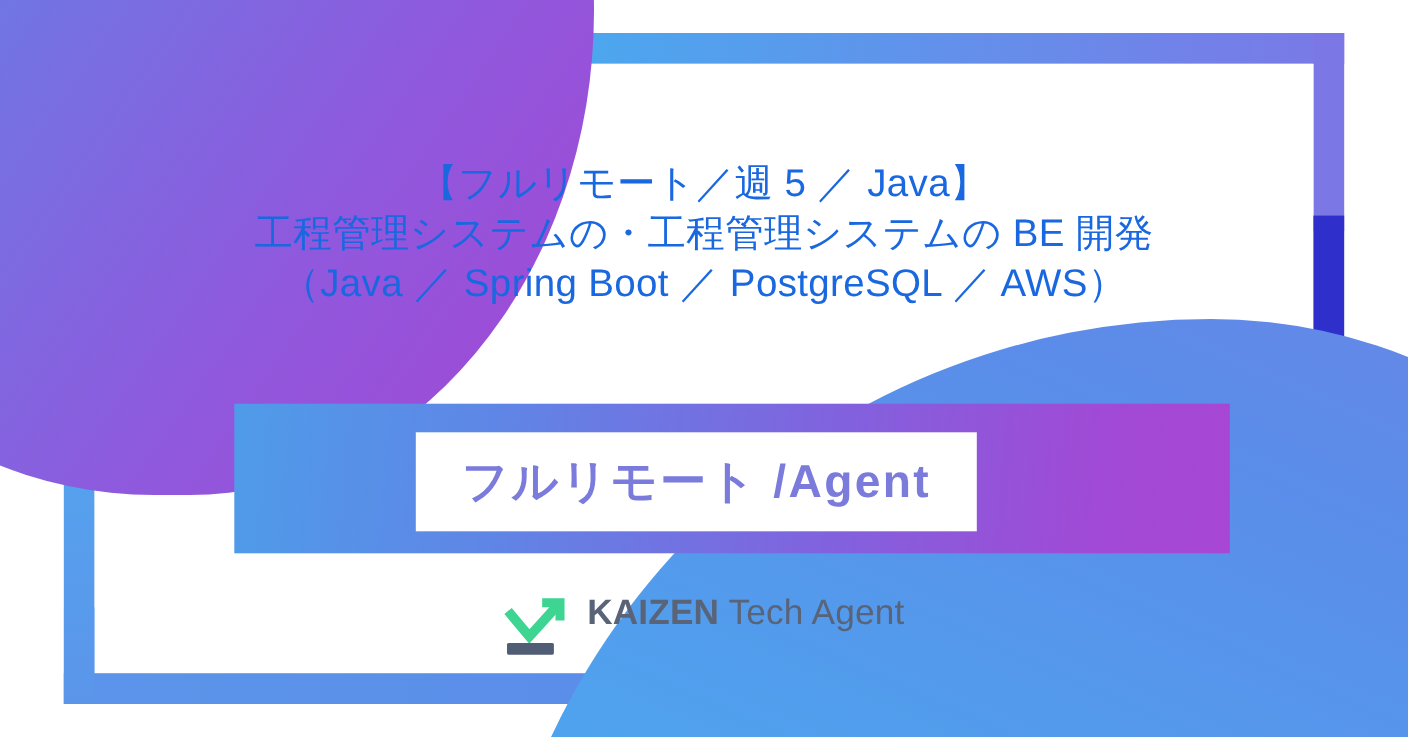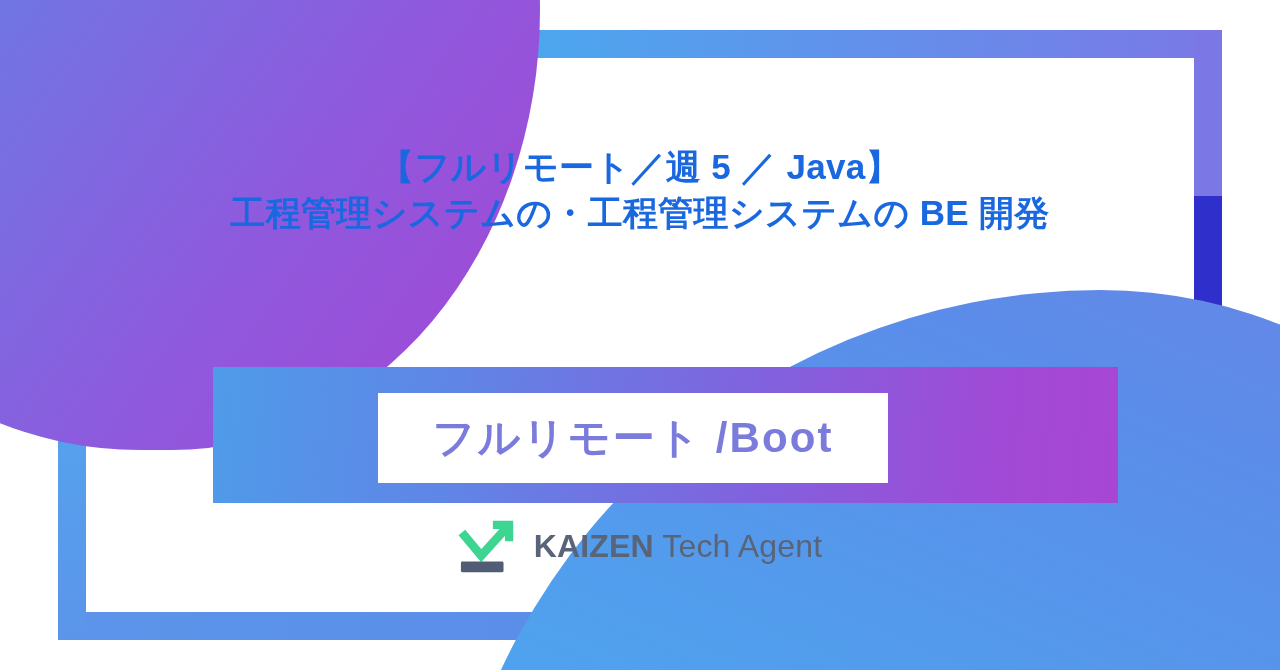--- a/index.html
+++ b/index.html
@@ -137,21 +137,21 @@
     width:1108px; height:554px;
     display:flex; flex-direction:column;
     align-items:center;
     z-index:40;
   }
 
   #title-block {
     margin-top:86px;
     text-align:center;
     color:#1a68e0;
-    font-weight:700;
+    font-weight:400;
     letter-spacing:0.02em;
   }
   .title-line { line-height:1.30; white-space:nowrap; }
   #title-line-1 { font-size:35px; }
   #title-line-2 { font-size:35px; }
   #title-line-3 { font-size:35px; }
 
   
   #tag-bar {
     position:absolute;
@@ -172,23 +172,23 @@
     color:#7b7bdc;
     font-size:42px;
     font-weight:700;
     letter-spacing:0.05em;
     white-space:nowrap;
   }
 
   
   #logo {
     position:absolute;
-    left:0; right:0; top:515px;
+    left:0; right:0; top:538px;
     z-index:46;
-    display:flex; align-items:center; justify-content:center;
+    display:flex; justify-content:center;
     gap:14px;
   }
   #logo-mark { width:62px; height:62px; display:block; }
   #logo-wordmark {
     font-size:32px;
     color:#5a6478;
     white-space:nowrap;
     letter-spacing:0.005em;
   }
   #logo-kaizen { font-weight:700; }
@@ -225,26 +225,27 @@
   <div id="blob-tl-over"></div>
 
   <div id="blob-br-ring-tint-right"></div>
   <div id="blob-br-ring-tint-bottom"></div>
   <div id="blob-bottom-right-over"></div>
 
   <div id="content">
     <div id="title-block">
       <div class="title-line" id="title-line-1">【フルリモート／週 5 ／ Java】</div>
       <div class="title-line" id="title-line-2">工程管理システムの・工程管理システムの BE 開発</div>
+      <div class="title-line" id="title-line-3">（Java ／ Spring Boot ／ PostgreSQL ／ AWS）</div>
     </div>
   </div>
 
   <div id="tag-bar">
     <div id="tag-box">
-      <span id="tag-text">フルリモート /Boot</span>
+      <span id="tag-text">フルリモート /Agent</span>
     </div>
   </div>
 
   <div id="logo">
     <svg id="logo-mark" viewBox="0 0 64 64">
       <path d="M4 18 L24 42 L52 11" fill="none" stroke="#3ed492" stroke-width="9" stroke-linecap="butt" stroke-linejoin="miter"></path>
       <path d="M36 6 L57 6 L57 27 L48.5 27 L48.5 14.5 L36 14.5 Z" fill="#3ed492"></path>
       <rect x="3" y="48" width="44" height="11" rx="1.5" fill="#515d75"></rect>
     </svg>
     <div id="logo-wordmark">

